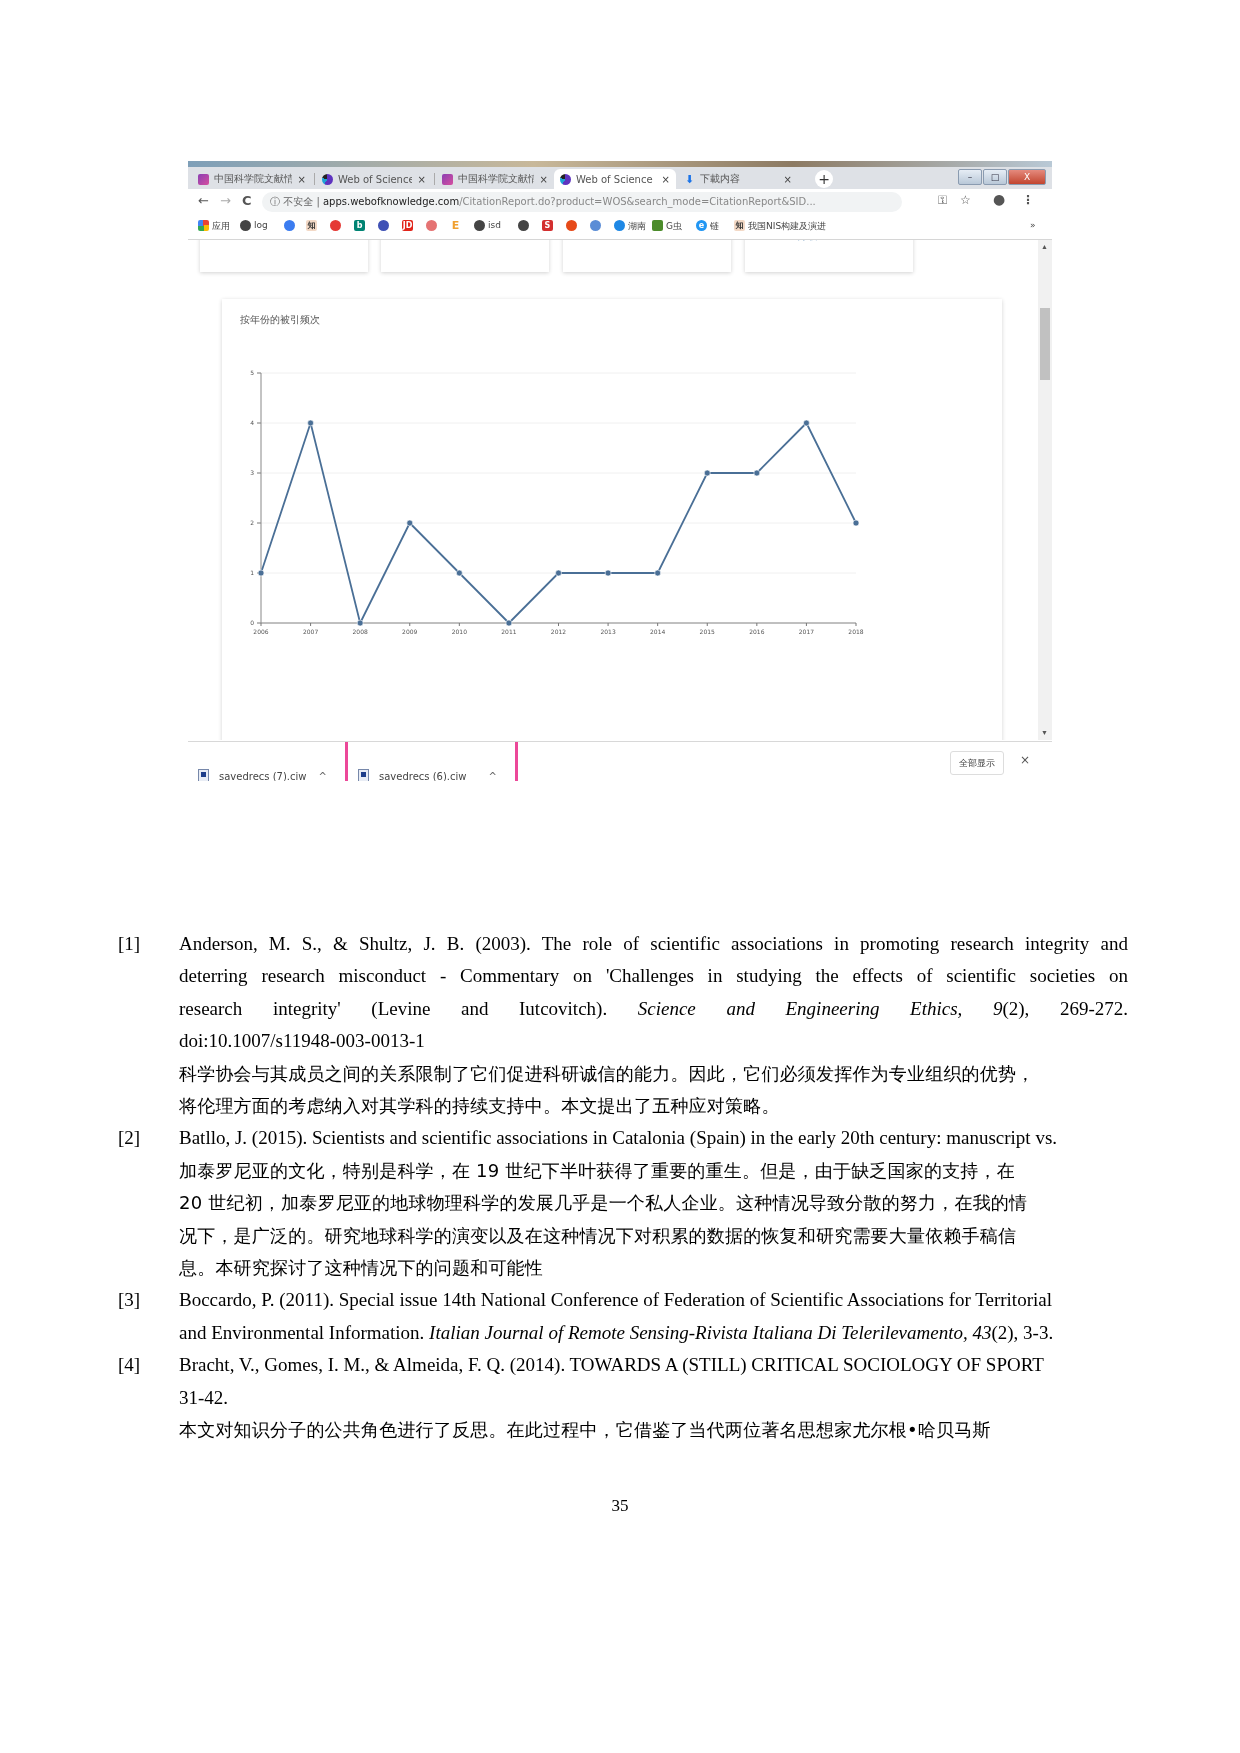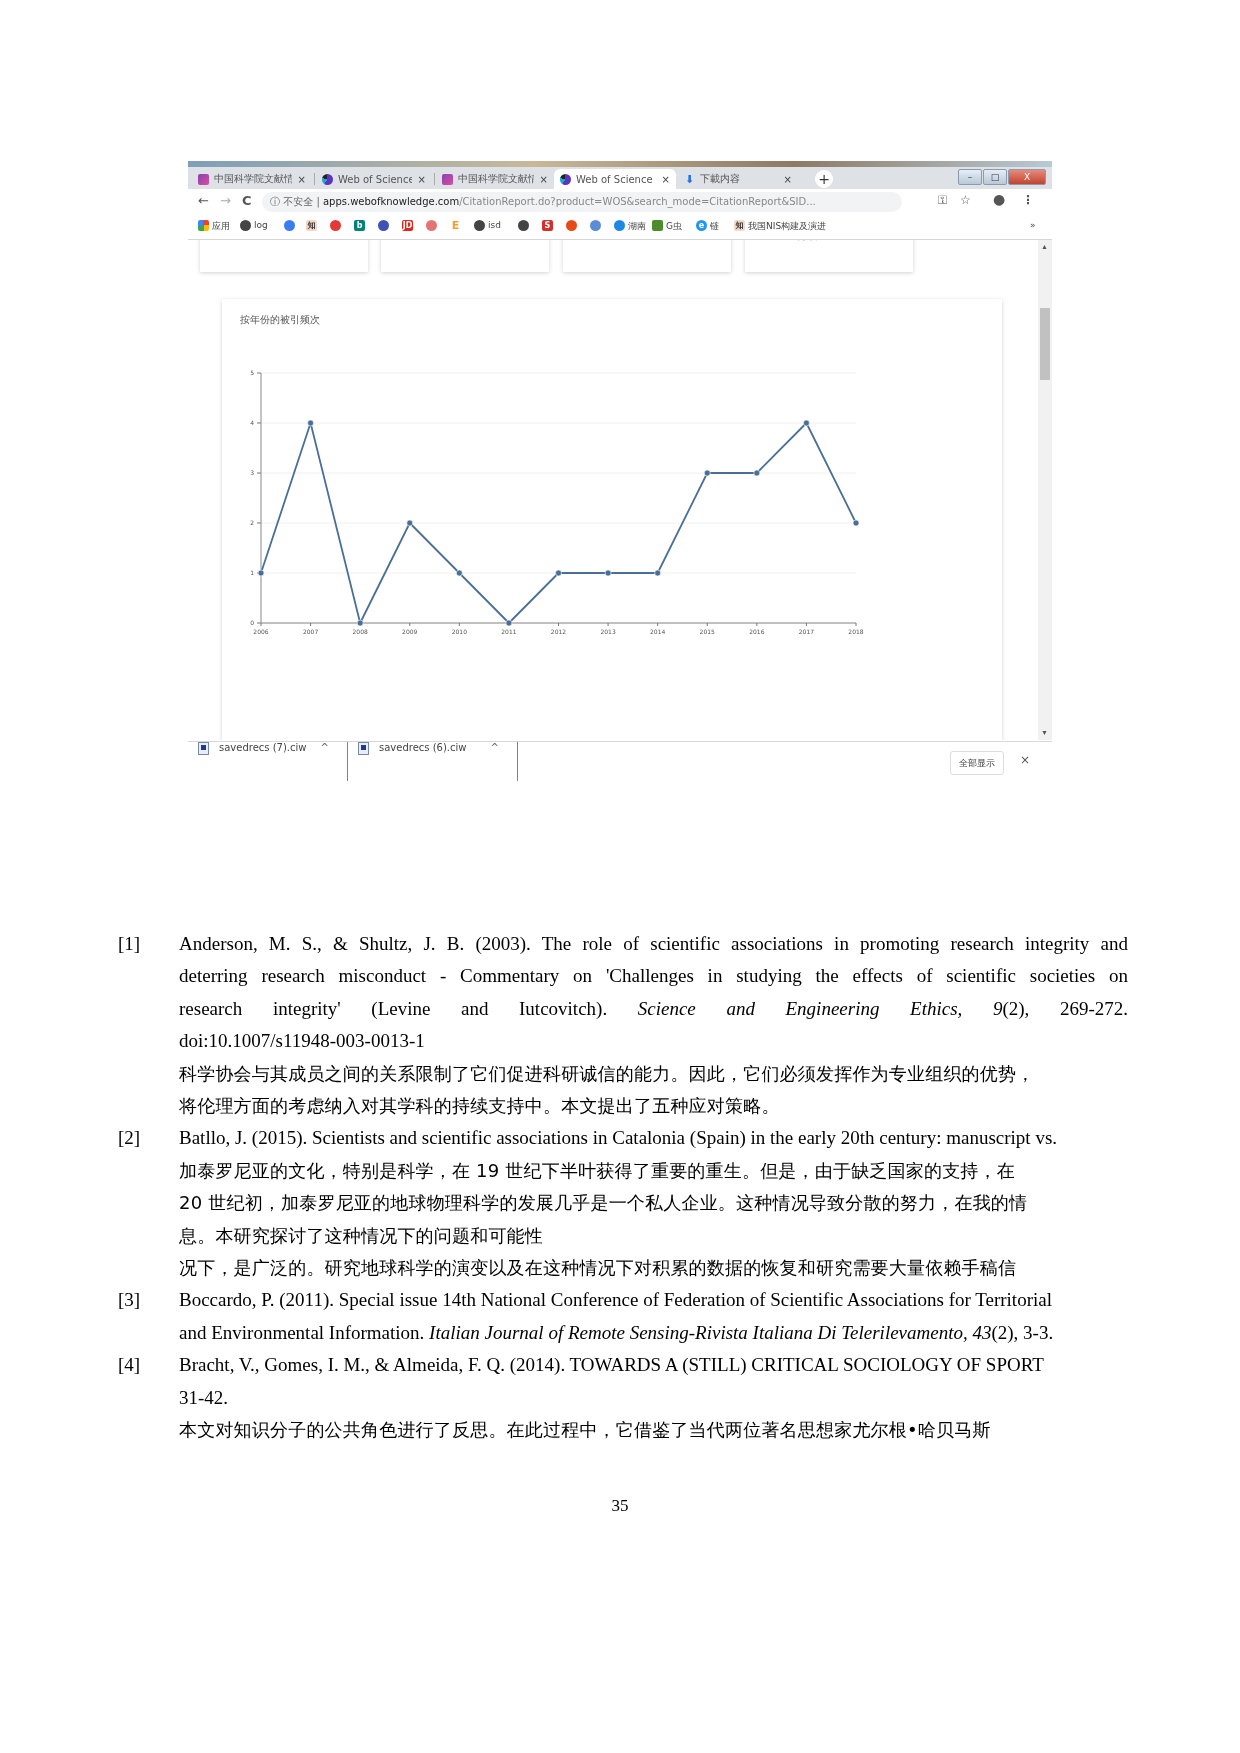--- a/index.html
+++ b/index.html
@@ -46,21 +46,21 @@
   #charttitle { position: absolute; left: 18px; top: 14px; font-family: "DejaVu Sans", sans-serif; font-size: 10px; color: #555; }
   #chartsvg { position: absolute; left: 0; top: 0; }
   .tick { font-family: "DejaVu Sans", sans-serif; font-size: 6px; fill: #555; }
 
   #vscroll { position: absolute; left: 850px; top: 79px; width: 14px; height: 500px; background: #f1f1f1; }
   #vscroll .thumb { position: absolute; left: 2px; top: 68px; width: 10px; height: 72px; background: #c1c1c1; }
   #vscroll .up, #vscroll .down { position: absolute; left: 3px; font-size: 7px; color: #555; }
   #vscroll .up { top: 3px; } #vscroll .down { bottom: 3px; }
 
   #dlbar { position: absolute; left: 0; top: 580px; width: 864px; height: 40px; background: #fff; border-top: 1px solid #d8d8d8; font-family: "DejaVu Sans", sans-serif; font-size: 10px; color: #444; }
-  .dlitem { position: absolute; top: 0; height: 40px; display: flex; align-items: flex-start; border-right: 1px solid #ec4899; box-sizing: border-box; padding-left: 10px; }
+  .dlitem { position: absolute; top: 0; height: 40px; display: flex; align-items: flex-end; border-right: 3px solid #ec4899; box-sizing: border-box; padding-left: 10px; }
   .dlitem .fi { width: 9px; height: 11px; background: #e9edf5; border: 1px solid #7788aa; margin-right: 10px; position: relative; }
   .dlitem .fi::after { content: ""; position: absolute; left: 2px; top: 2px; width: 5px; height: 5px; background: #1f3e8a; }
   .dlitem .car { margin-left: auto; margin-right: 18px; font-size: 10px; color: #666; }
   #showall { position: absolute; left: 762px; top: 9px; width: 52px; height: 22px; border: 1px solid #ddd; border-radius: 3px; font-size: 9px; line-height: 22px; text-align: center; color: #444; }
   #dlclose { position: absolute; left: 832px; top: 11px; font-size: 12px; color: #555; }
 
   
   #refs { position: absolute; left: 118px; top: 928px; width: 1010px; font-family: "Liberation Serif", serif; font-size: 19px; line-height: 32.4px; }
   .ref { position: relative; padding-left: 44px; }
   .ref .num { position: absolute; left: 0; top: 0; }
@@ -310,22 +310,22 @@
     <span class="line j"><span>research integrity' (Levine and Iutcovitch).</span> <i>Science and Engineering Ethics,</i> <i>9</i><span>(2), 269-272.</span></span>
     <span class="line">doi:10.1007/s11948-003-0013-1</span>
     <span class="line zh">科学协会与其成员之间的关系限制了它们促进科研诚信的能力。因此，它们必须发挥作为专业组织的优势，</span>
     <span class="line zh">将伦理方面的考虑纳入对其学科的持续支持中。本文提出了五种应对策略。</span>
   </div>
   <div class="ref">
     <span class="num">[2]</span>
     <span class="line">Batllo, J. (2015). Scientists and scientific associations in Catalonia (Spain) in the early 20th century: manuscript vs.</span>
     <span class="line zh">加泰罗尼亚的文化，特别是科学，在 19 世纪下半叶获得了重要的重生。但是，由于缺乏国家的支持，在</span>
     <span class="line zh">20 世纪初，加泰罗尼亚的地球物理科学的发展几乎是一个私人企业。这种情况导致分散的努力，在我的情</span>
+    <span class="line zh">况下，是广泛的。研究地球科学的演变以及在这种情况下对积累的数据的恢复和研究需要大量依赖手稿信</span>
     <span class="line zh">息。本研究探讨了这种情况下的问题和可能性</span>
-    <span class="line zh">况下，是广泛的。研究地球科学的演变以及在这种情况下对积累的数据的恢复和研究需要大量依赖手稿信</span>
   </div>
   <div class="ref">
     <span class="num">[3]</span>
     <span class="line">Boccardo, P. (2011). Special issue 14th National Conference of Federation of Scientific Associations for Territorial</span>
     <span class="line"><span>and Environmental Information.</span> <i>Italian Journal of Remote Sensing-Rivista Italiana Di Telerilevamento,</i> <i>43</i><span>(2), 3-3.</span></span>
   </div>
   <div class="ref">
     <span class="num">[4]</span>
     <span class="line">Bracht, V., Gomes, I. M., &amp; Almeida, F. Q. (2014). TOWARDS A (STILL) CRITICAL SOCIOLOGY OF SPORT</span>
     <span class="line">31-42.</span>

